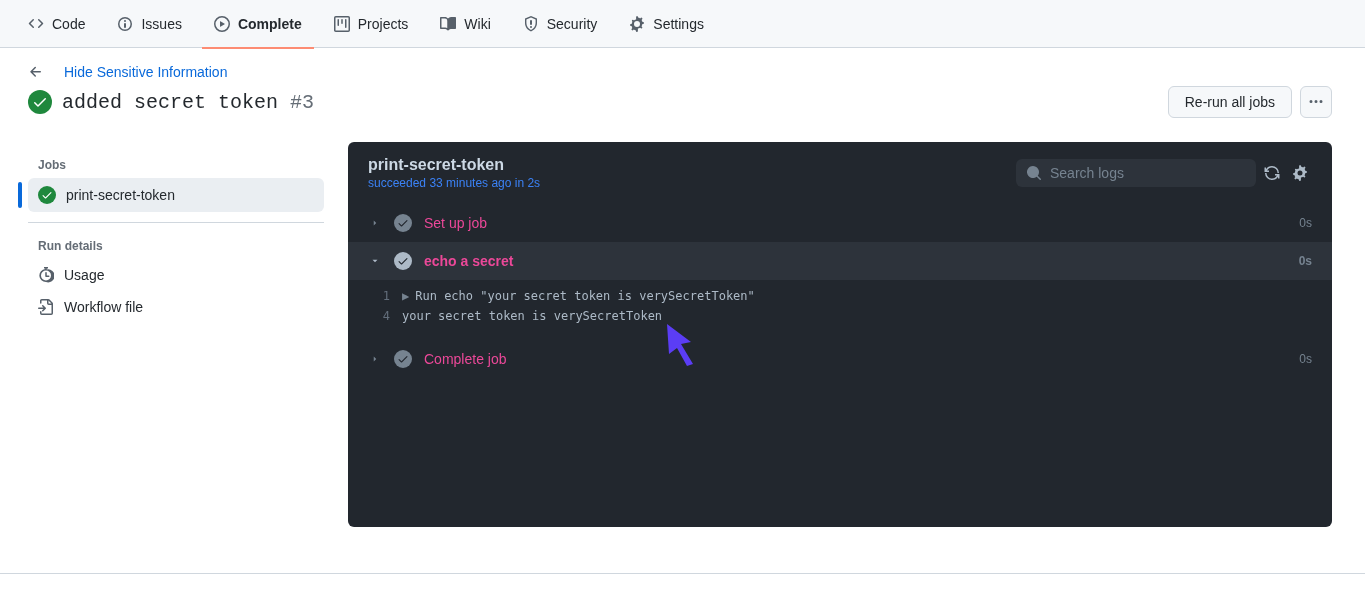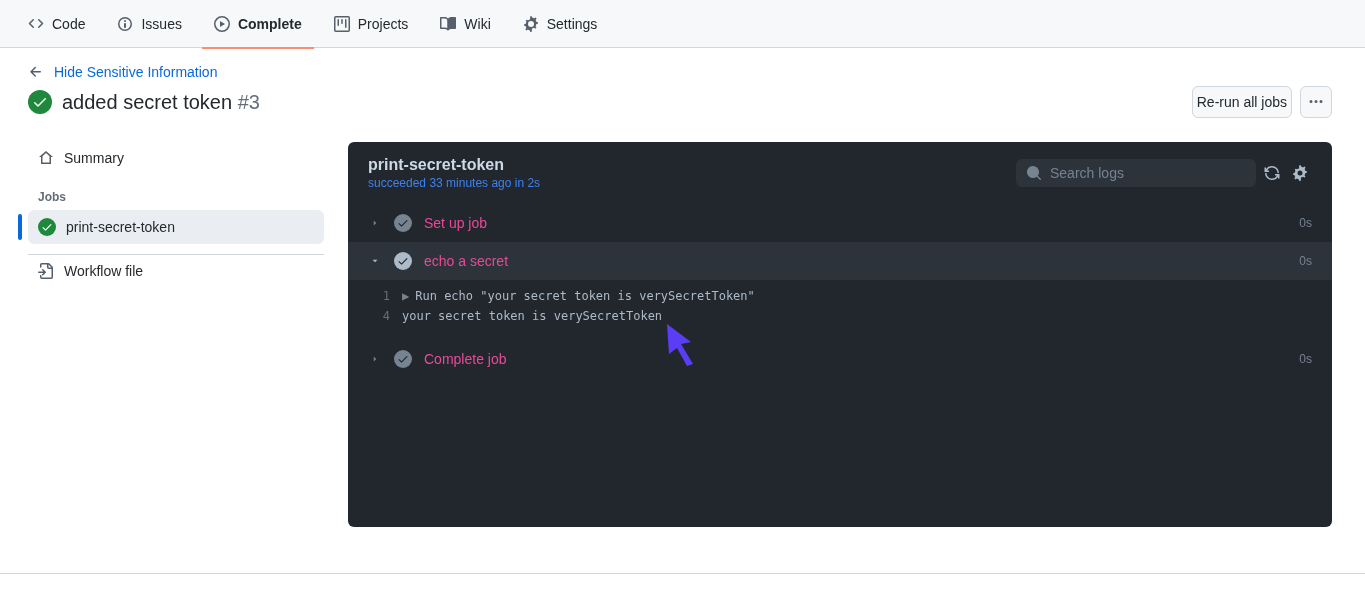--- a/index.html
+++ b/index.html
@@ -2,31 +2,31 @@
 <html><head>
 <meta charset="utf-8">
 <style>
 * { box-sizing: border-box; margin: 0; padding: 0; }
 body { font-family: -apple-system, BlinkMacSystemFont, "Segoe UI", Helvetica, Arial, sans-serif; font-size: 14px; color: #24292e; background: #fff; }
 .topnav { background: #f6f8fa; border-bottom: 1px solid #d0d7de; padding: 0 16px; display: flex; height: 48px; align-items: center; gap: 8px; }
 .topnav-item { display: inline-flex; align-items: center; gap: 8px; padding: 16px 12px; height: 48px; color: #24292e; cursor: pointer; border-bottom: 2px solid transparent; position: relative; top: 1px; }
 .topnav-item.active { border-bottom-color: #fd8c73; font-weight: 600; }
 .topnav-item svg { fill: #57606a; }
 .container { padding: 16px 28px; max-width: 1360px; }
-.back-link { display: inline-flex; align-items: center; gap: 10px; color: #0969da; cursor: pointer; font-size: 14px; margin-bottom: 6px; }
+.back-link { display: inline-flex; align-items: center; gap: 20px; color: #0969da; cursor: pointer; font-size: 14px; margin-bottom: 6px; }
 .back-link svg { fill: #57606a; }
 .header-row { display: flex; align-items: center; justify-content: space-between; margin-bottom: 24px; }
 .title-wrap { display: flex; align-items: center; gap: 10px; }
 .status-circle { width: 24px; height: 24px; border-radius: 50%; display: inline-flex; align-items: center; justify-content: center; }
 .status-success { background: #1f883d; }
 .status-circle svg { fill: #fff; }
-.run-title { font-size: 20px; font-weight: 400; }
+.run-title { font-size: 20px; font-weight: 400; font-family: Liberation Mono, monospace; }
 .run-number { color: #656d76; font-weight: 300; }
 .header-buttons { display: flex; gap: 8px; }
-.btn { display: inline-flex; align-items: center; justify-content: center; padding: 5px 4px; font-size: 14px; border: 1px solid #d0d7de; background: #f6f8fa; border-radius: 6px; cursor: pointer; color: #24292e; font-weight: 500; }
+.btn { display: inline-flex; align-items: center; justify-content: center; padding: 5px 16px; font-size: 14px; border: 1px solid #d0d7de; background: #f6f8fa; border-radius: 6px; cursor: pointer; color: #24292e; font-weight: 500; }
 .btn-icon { width: 32px; height: 32px; padding: 0; }
 .layout { display: flex; gap: 24px; align-items: flex-start; }
 .sidebar { width: 296px; flex-shrink: 0; }
 .side-item { display: flex; align-items: center; gap: 10px; padding: 8px 10px; border-radius: 6px; cursor: pointer; color: #24292e; }
 .side-item.selected { background: #eaeef2; position: relative; }
 .side-item.selected::before { content: ""; position: absolute; left: -10px; top: 4px; bottom: 4px; width: 4px; background: #0969da; border-radius: 2px; }
 .side-section-title { font-size: 12px; font-weight: 600; color: #656d76; padding: 16px 10px 6px; }
 .side-divider { border-top: 1px solid #d0d7de; margin: 10px 0 0; }
 .small-status { width: 18px; height: 18px; border-radius: 50%; }
 .log-panel { flex: 1; background: #22272e; border-radius: 6px; color: #adbac7; overflow: hidden; min-height: 385px; }
@@ -34,21 +34,21 @@
 .log-title-block { display: flex; flex-direction: column; gap: 2px; }
 .log-title { color: #cdd9e5; font-size: 16px; font-weight: 600; }
 .log-subtitle { color: #3b82f6; font-size: 12px; }
 .log-header-right { display: flex; align-items: center; gap: 4px; }
 .search-box { display: flex; align-items: center; gap: 8px; background: #2d333b; border-radius: 6px; padding: 6px 10px; width: 240px; }
 .search-box input { background: transparent; border: none; outline: none; color: #adbac7; font-size: 14px; flex: 1; }
 .search-box input::placeholder { color: #768390; }
 .header-icon-btn { display: inline-flex; align-items: center; justify-content: center; width: 24px; height: 24px; cursor: pointer; color: #adbac7; }
 .header-icon-btn svg { fill: #adbac7; }
 .step-row { display: flex; align-items: center; padding: 10px 20px; cursor: pointer; gap: 12px; }
-.step-row.expanded { background: #2d333b; }
+.step-row.expanded { background: #2d333b; font-weight: bold; }
 .step-caret { width: 14px; display: inline-flex; justify-content: center; color: #768390; }
 .step-status { width: 18px; height: 18px; border-radius: 50%; background: #768390; display: inline-flex; align-items: center; justify-content: center; flex-shrink: 0; }
 .step-status svg { fill: #22272e; }
 .step-name { color: #ec4899; flex: 1; font-size: 14px; }
 .step-time { color: #768390; font-size: 12px; margin-left: 32px; }
 .log-body { padding: 6px 20px 14px; font-family: ui-monospace, SFMono-Regular, "SF Mono", Menlo, Consolas, monospace; font-size: 12px; }
 .log-line { display: flex; gap: 12px; line-height: 20px; }
 .log-ln { width: 22px; text-align: right; color: #636e7b; user-select: none; }
 .log-txt { color: #adbac7; display: flex; align-items: center; gap: 6px; }
 .log-txt .caret-tri { color: #768390; }
@@ -86,20 +86,26 @@
     <span>Projects</span>
   </div>
   <div class="topnav-item">
     <svg width="16" height="16" viewBox="0 0 16 16">
         <path d="M0 1.75A.75.75 0 01.75 1h4.253c1.227 0 2.317.59 3 1.501A3.744 3.744 0 0111.006 1h4.245a.75.75 0 01.75.75v10.5a.75.75 0 01-.75.75h-4.507a2.25 2.25 0 00-1.591.659l-.622.621a.75.75 0 01-1.06 0l-.622-.621A2.25 2.25 0 005.258 13H.75a.75.75 0 01-.75-.75V1.75zm8.755 3a2.25 2.25 0 012.25-2.25H14.5v9h-3.757c-.71 0-1.4.201-1.992.572l.004-7.322zm-1.504 7.324l.004-5.073-.002-2.253A2.25 2.25 0 005.003 2.5H1.5v9h3.757a3.75 3.75 0 011.994.574z"></path>
       </svg>
     <span>Wiki</span>
   </div>
   <div class="topnav-item">
     <svg width="16" height="16" viewBox="0 0 16 16">
+        <path d="M8 0l6 2.5V7c0 4-2.5 7-6 8.5C4.5 14 2 11 2 7V2.5L8 0zm0 1.6L3.4 3.5V7c0 3.2 1.9 5.6 4.6 7 2.7-1.4 4.6-3.8 4.6-7V3.5L8 1.6zM8 4a1 1 0 011 1v3a1 1 0 01-2 0V5a1 1 0 011-1zm0 6a1 1 0 110 2 1 1 0 010-2z"></path>
+      </svg>
+    <span>Security</span>
+  </div>
+  <div class="topnav-item">
+    <svg width="16" height="16" viewBox="0 0 16 16">
         <path d="M8 0a1 1 0 011 1v.6a6.5 6.5 0 012.2.9l.4-.4a1 1 0 111.4 1.4l-.4.4c.4.7.7 1.4.9 2.2H14a1 1 0 110 2h-.6a6.5 6.5 0 01-.9 2.2l.4.4a1 1 0 11-1.4 1.4l-.4-.4c-.7.4-1.4.7-2.2.9V15a1 1 0 11-2 0v-.6a6.5 6.5 0 01-2.2-.9l-.4.4a1 1 0 11-1.4-1.4l.4-.4A6.5 6.5 0 012.6 10H2a1 1 0 110-2h.6c.2-.8.5-1.5.9-2.2l-.4-.4a1 1 0 011.4-1.4l.4.4c.7-.4 1.4-.7 2.2-.9V1a1 1 0 011-1zm0 5a3 3 0 100 6 3 3 0 000-6z"></path>
       </svg>
     <span>Settings</span>
   </div>
 </div>
 
 <div class="container">
   <div class="back-link">
     <svg width="16" height="16" viewBox="0 0 16 16">
         <path d="M7.78 12.53a.75.75 0 01-1.06 0L2.47 8.28a.75.75 0 010-1.06l4.25-4.25a.75.75 0 011.06 1.06L4.81 7h7.44a.75.75 0 010 1.5H4.81l2.97 2.97a.75.75 0 010 1.06z"></path>
@@ -126,36 +132,37 @@
       <button class="btn btn-icon">
         <svg width="16" height="16" viewBox="0 0 16 16" fill="#57606a">
             <path d="M8 9a1.5 1.5 0 100-3 1.5 1.5 0 000 3zM3 9a1.5 1.5 0 100-3 1.5 1.5 0 000 3zm10 0a1.5 1.5 0 100-3 1.5 1.5 0 000 3z"></path>
           </svg>
       </button>
     </div>
   </div>
 
   <div class="layout">
     <aside class="sidebar">
-      <div class="side-item">
-        <svg width="16" height="16" viewBox="0 0 16 16" fill="#57606a">
-            <path d="M8 1l7 6h-2v7H3V7H1l7-6zm0 2.1L4.5 6.2V12.5h7V6.2L8 3.1z"></path>
-          </svg>
-        <span>Summary</span>
-      </div>
       <div class="side-section-title">Jobs</div>
       <div class="side-item selected">
         <span class="status-circle status-success small-status">
           <svg width="12" height="12" viewBox="0 0 16 16">
               <path d="M13.78 4.22a.75.75 0 010 1.06l-7.25 7.25a.75.75 0 01-1.06 0L2.22 9.28a.75.75 0 011.06-1.06L6 10.94l6.72-6.72a.75.75 0 011.06 0z"></path>
             </svg>
         </span>
         <span>print-secret-token</span>
       </div>
       <div class="side-divider"></div>
+      <div class="side-section-title">Run details</div>
+      <div class="side-item">
+        <svg width="16" height="16" viewBox="0 0 16 16" fill="#57606a">
+            <path d="M6 0h4v1.5H8.75v1.03A6.5 6.5 0 118 15a6.5 6.5 0 01-.75-12.97V1.5H6V0zm2 3.5a5 5 0 100 10 5 5 0 000-10zM8 5a.75.75 0 01.75.75V8.5h2a.75.75 0 010 1.5H8A.75.75 0 017.25 9.25V5.75A.75.75 0 018 5z"></path>
+          </svg>
+        <span>Usage</span>
+      </div>
       <div class="side-item">
         <svg width="16" height="16" viewBox="0 0 16 16" fill="#57606a">
             <path d="M2 1.75C2 .784 2.784 0 3.75 0h6.586c.464 0 .909.184 1.237.513l2.914 2.914c.329.328.513.773.513 1.237v9.586A1.75 1.75 0 0113.25 16h-9.5A1.75 1.75 0 012 14.25v-1.5a.75.75 0 011.5 0v1.5c0 .138.112.25.25.25h9.5a.25.25 0 00.25-.25V6h-2.75A1.75 1.75 0 019 4.25V1.5H3.75a.25.25 0 00-.25.25V4a.75.75 0 01-1.5 0V1.75zM10.5 1.56v2.69c0 .138.112.25.25.25h2.69L10.5 1.56zM.749 8.5a.75.75 0 000 1.5h4.69l-1.22 1.22a.75.75 0 101.06 1.06l2.5-2.5a.75.75 0 000-1.06l-2.5-2.5a.75.75 0 10-1.06 1.06l1.22 1.22H.749z"></path>
           </svg>
         <span>Workflow file</span>
       </div>
     </aside>
 
     <div class="log-panel">
       <div class="log-header">

